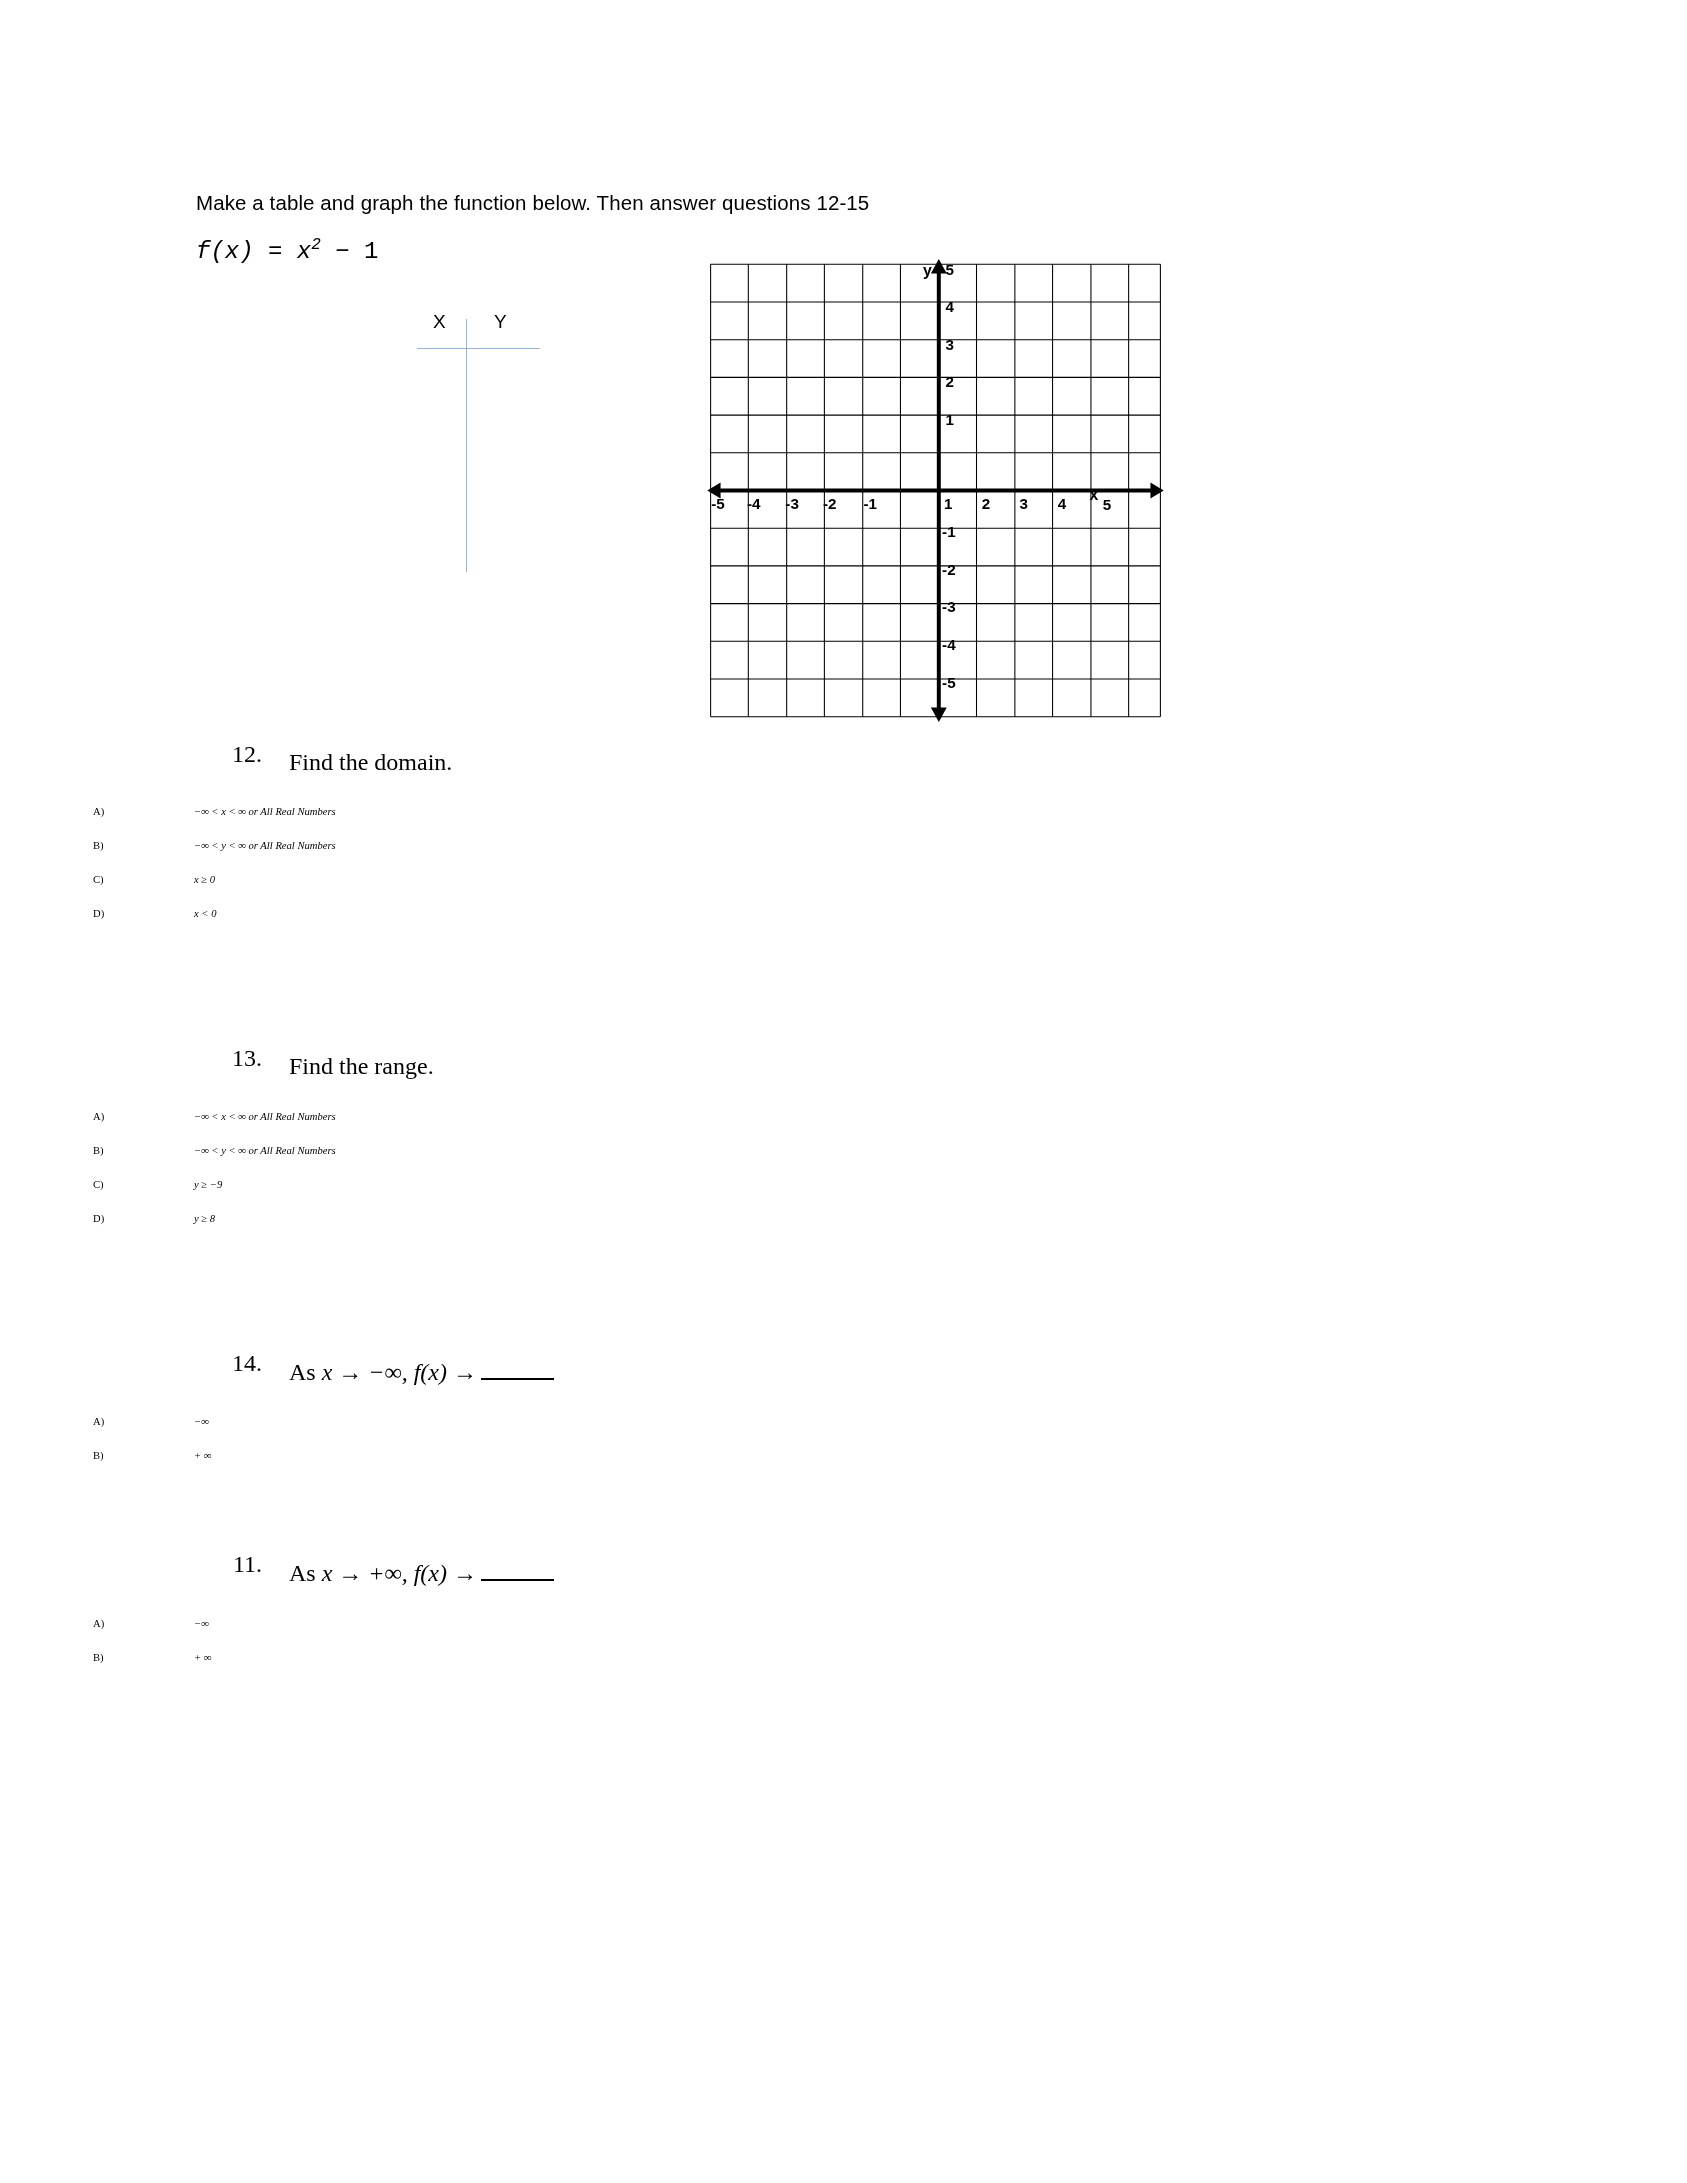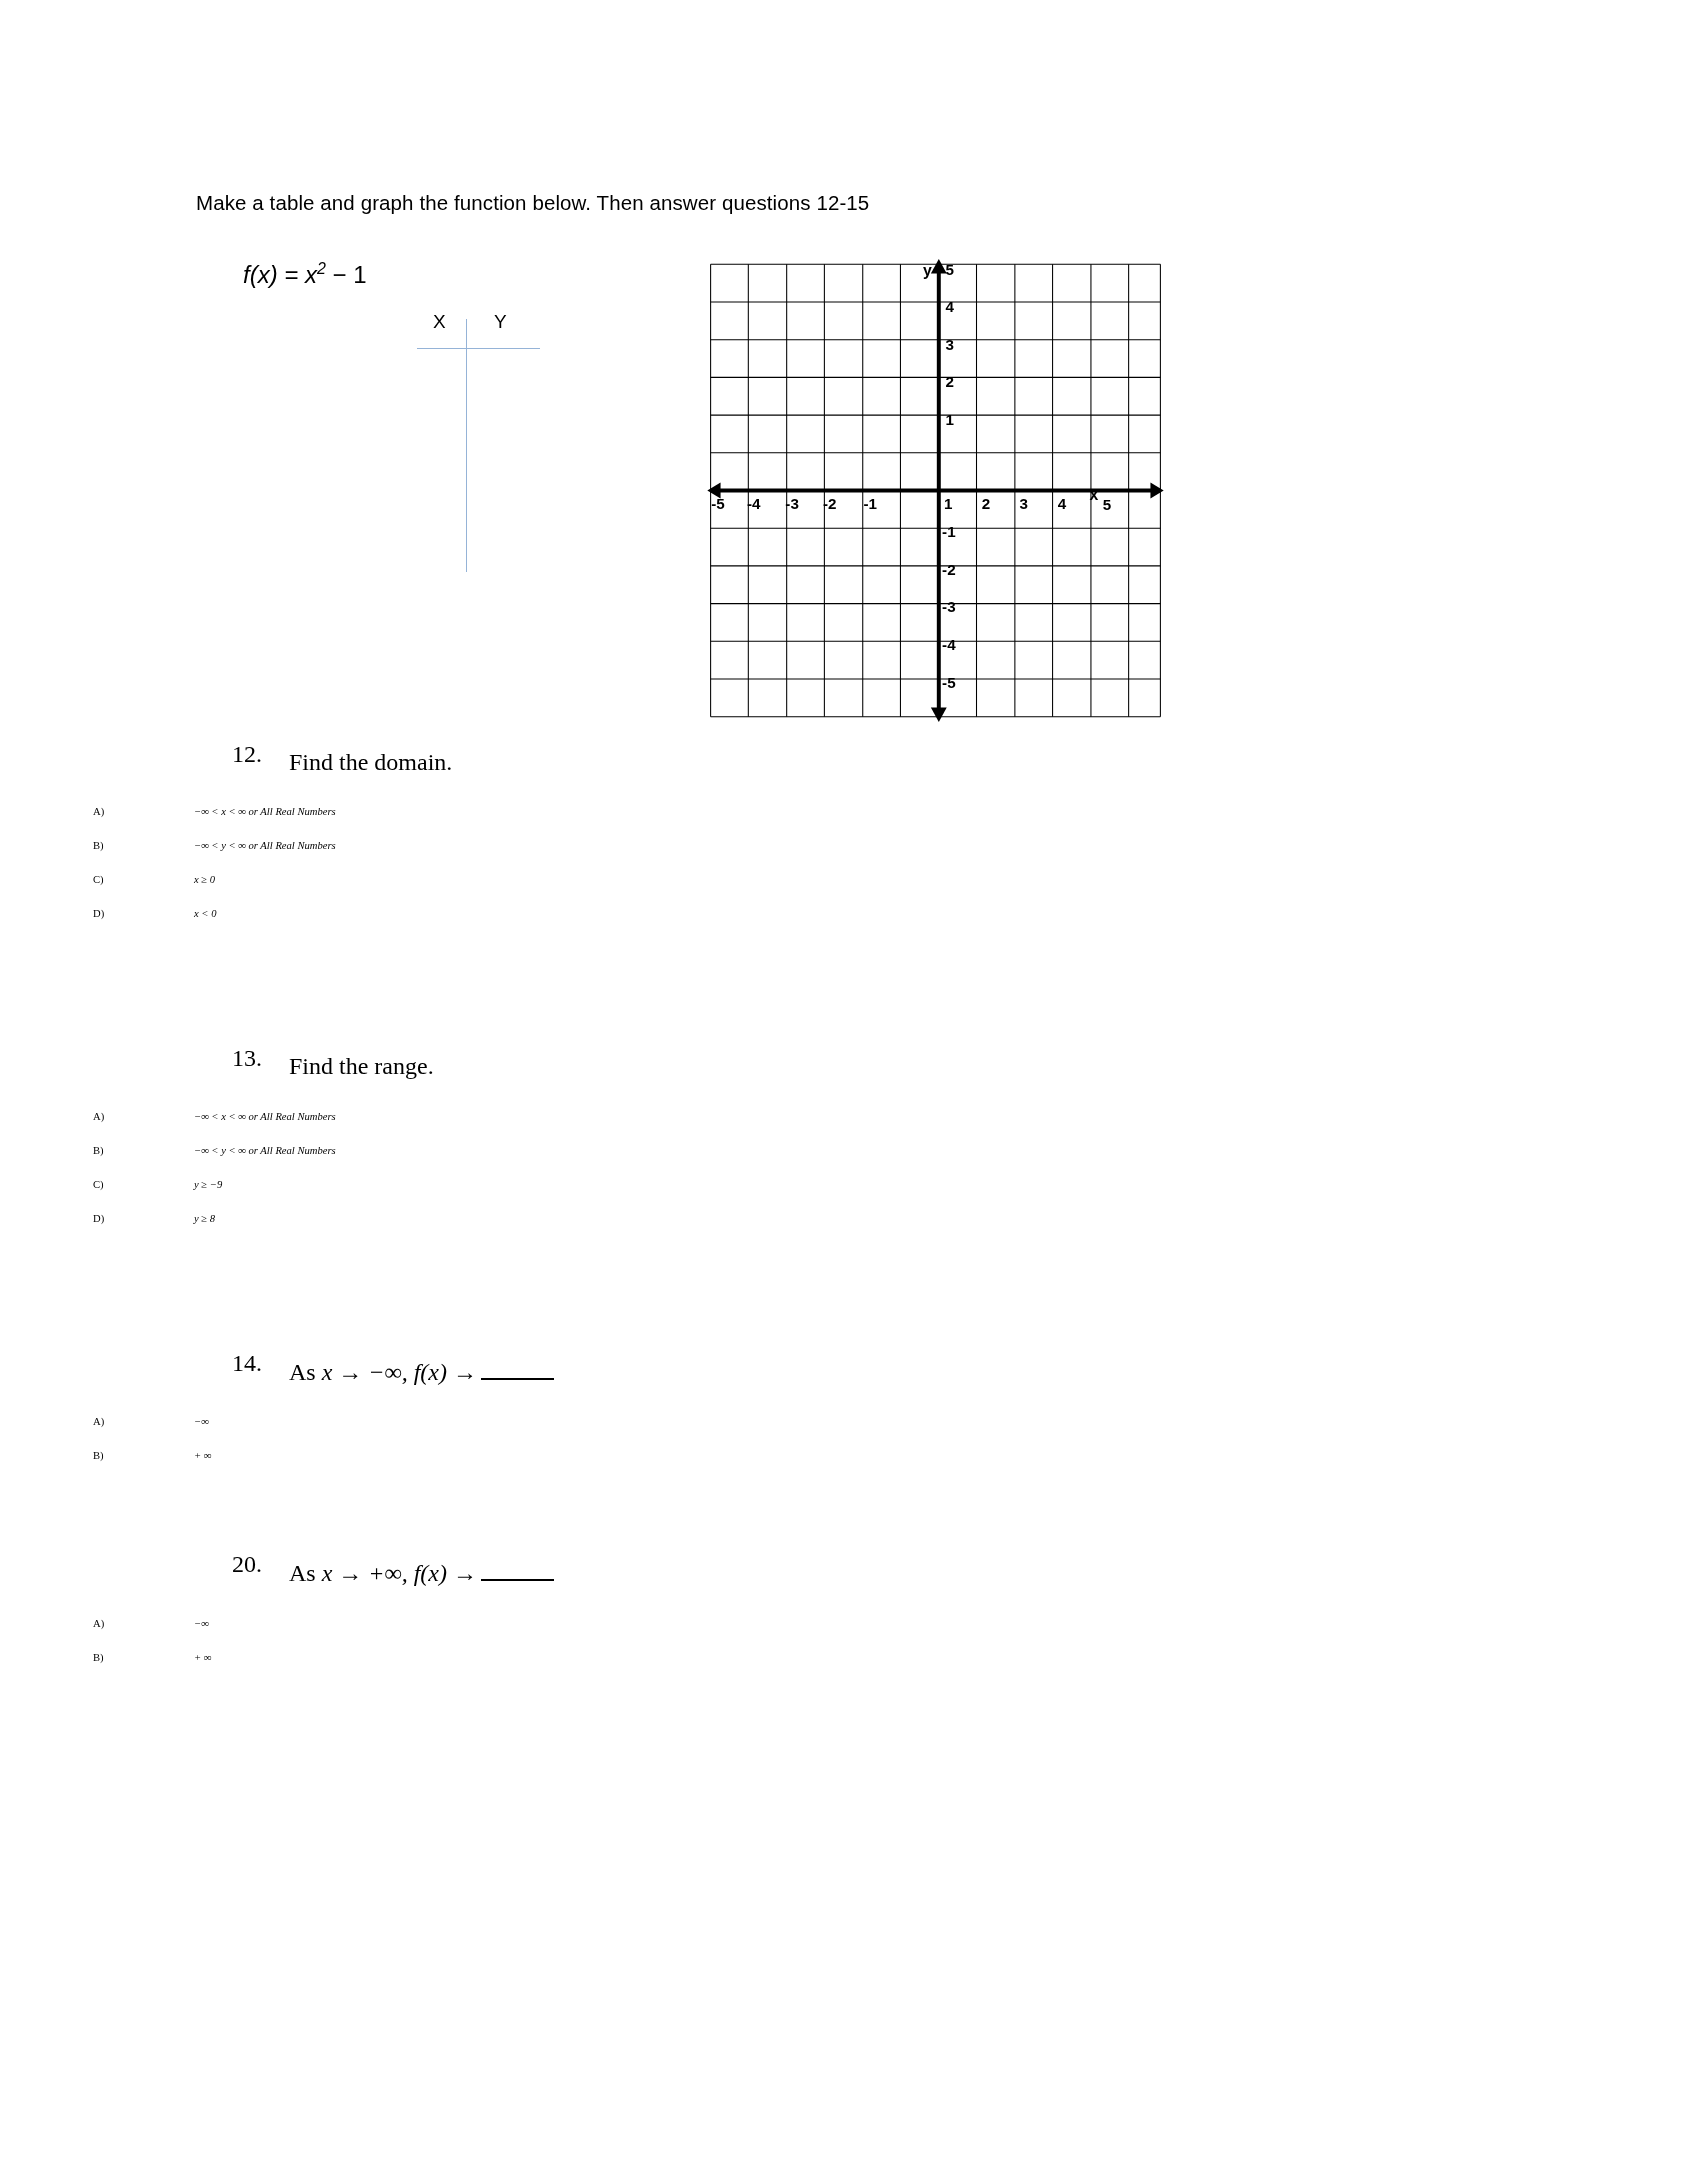--- a/index.html
+++ b/index.html
@@ -25,25 +25,24 @@
     left: 196px;
     top: 191px;
     font-family: "Liberation Sans", sans-serif;
     font-size: 20.5px;
     letter-spacing: 0.1px;
     color: #000;
   }
   .func-label {
     position: absolute;
     left: 196px;
-    top: 260px;
-    font-family: Liberation Sans, sans-serif;
+    top: 236px;
+    font-family: Liberation Mono, monospace;
     font-style: italic;
     font-size: 24px;
-    margin-left: 47px;
   }
   .func-label .sup {
     font-size: 16px;
     vertical-align: super;
     font-style: italic;
   }
   .func-label .op {
     font-style: normal;
   }
 
@@ -288,21 +287,21 @@
       <span class="lab">A)</span>
       <span class="txt">−∞</span>
     </div>
     <div class="choice">
       <span class="lab">B)</span>
       <span class="txt">+ ∞</span>
     </div>
   </div>
 
   <div class="q" style="left:196px; top:1551px;">
-    <span class="num">20.</span>
+    <span class="num">11.</span>
     <span class="stem"><span>As </span><span class="it">x → +∞, f(x) →</span><span class="blank"></span></span>
   </div>
   <div class="choices" style="top:1618px;">
     <div class="choice">
       <span class="lab">A)</span>
       <span class="txt">−∞</span>
     </div>
     <div class="choice">
       <span class="lab">B)</span>
       <span class="txt">+ ∞</span>

